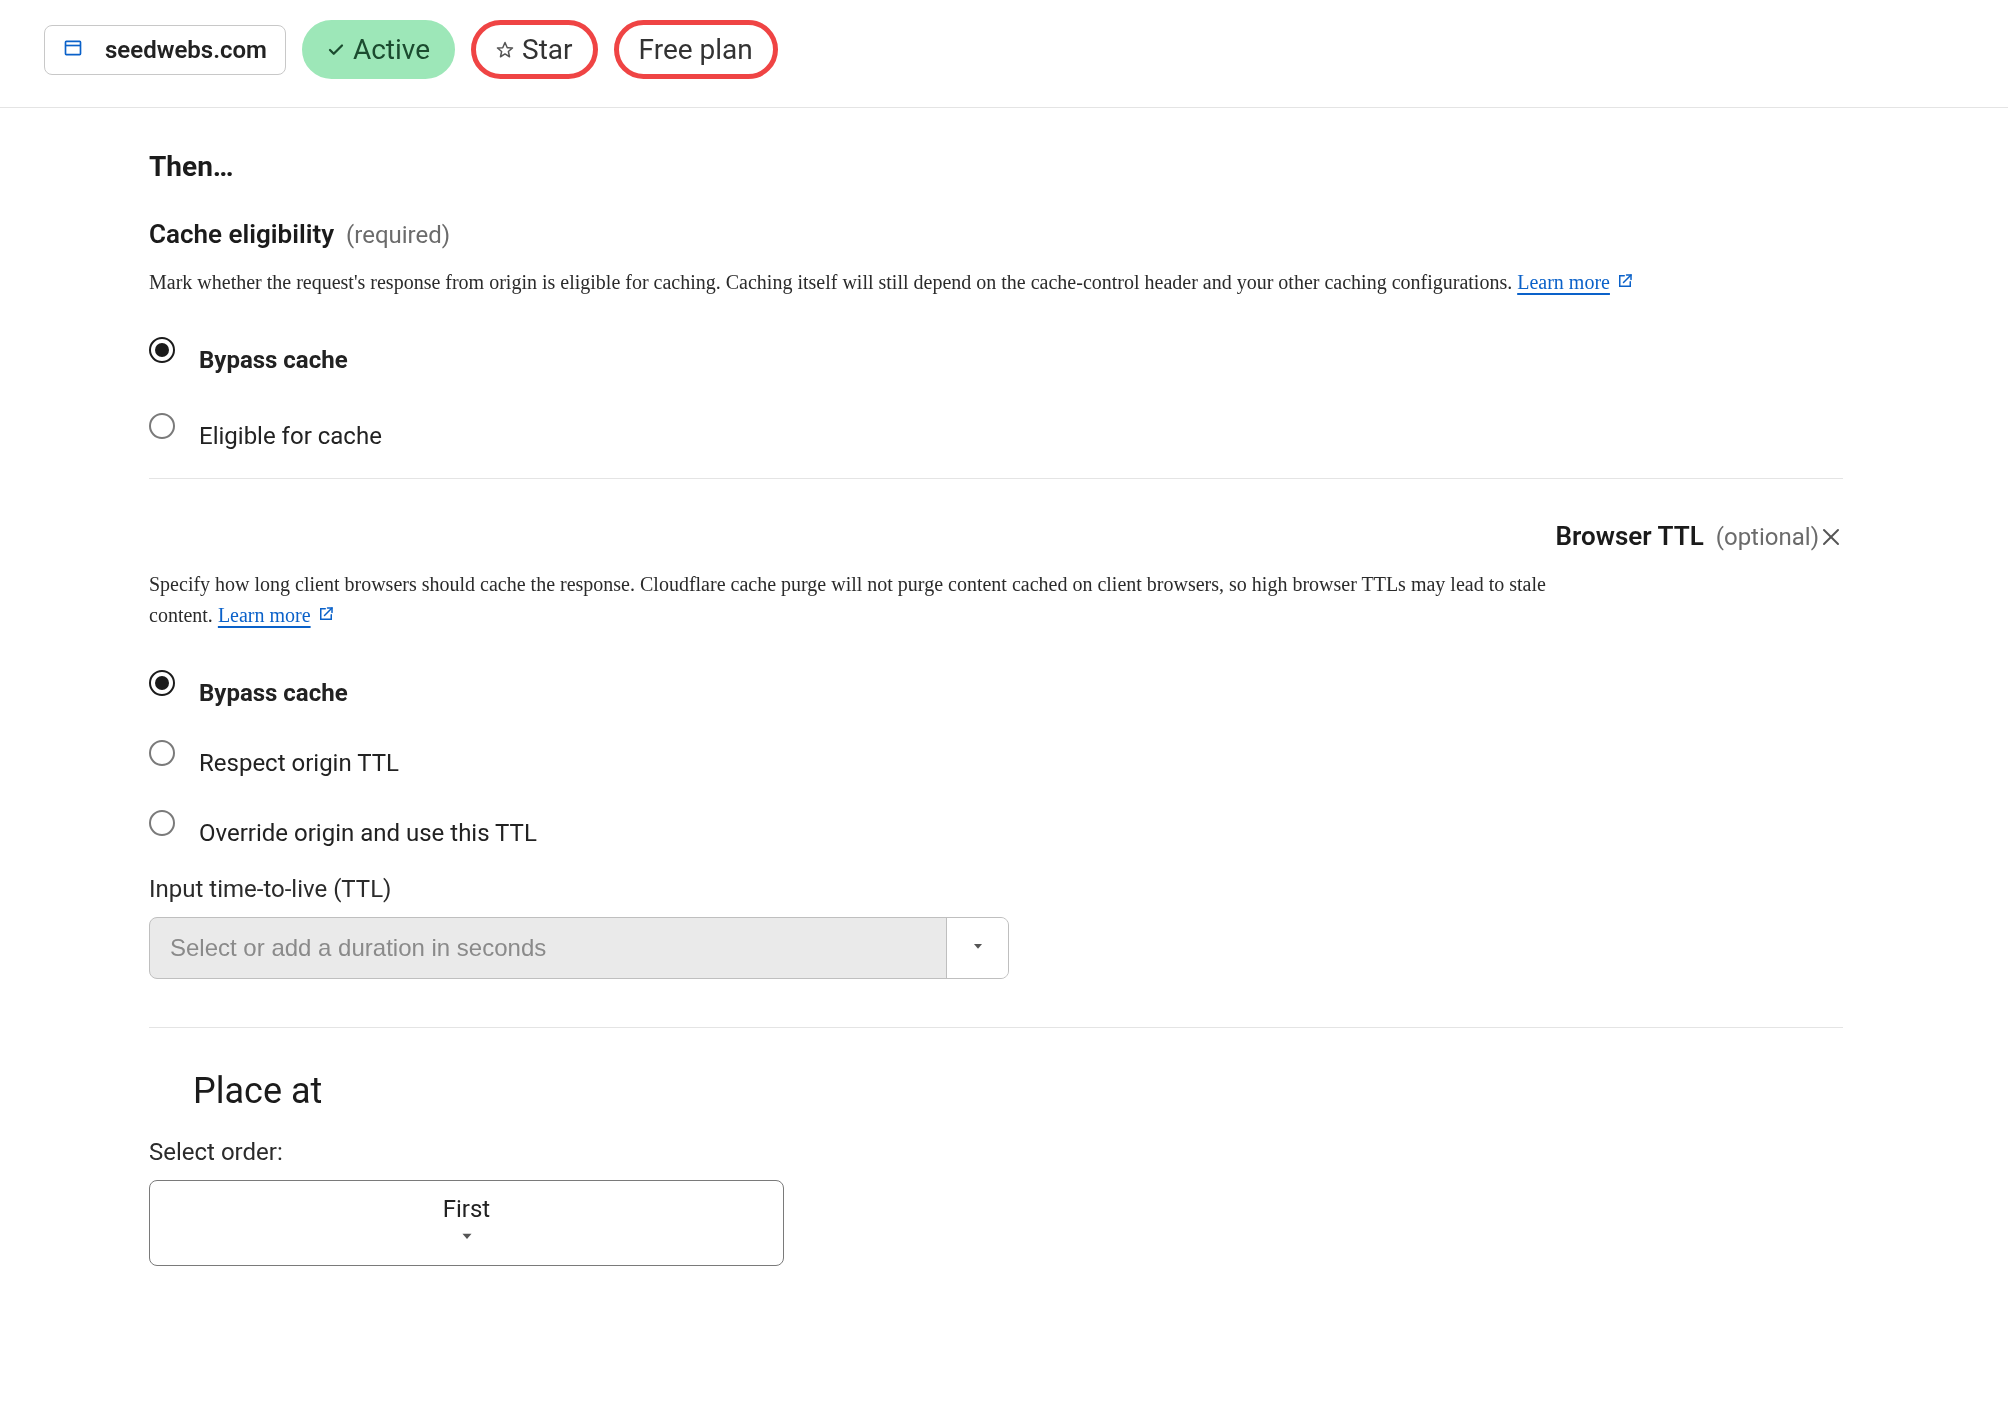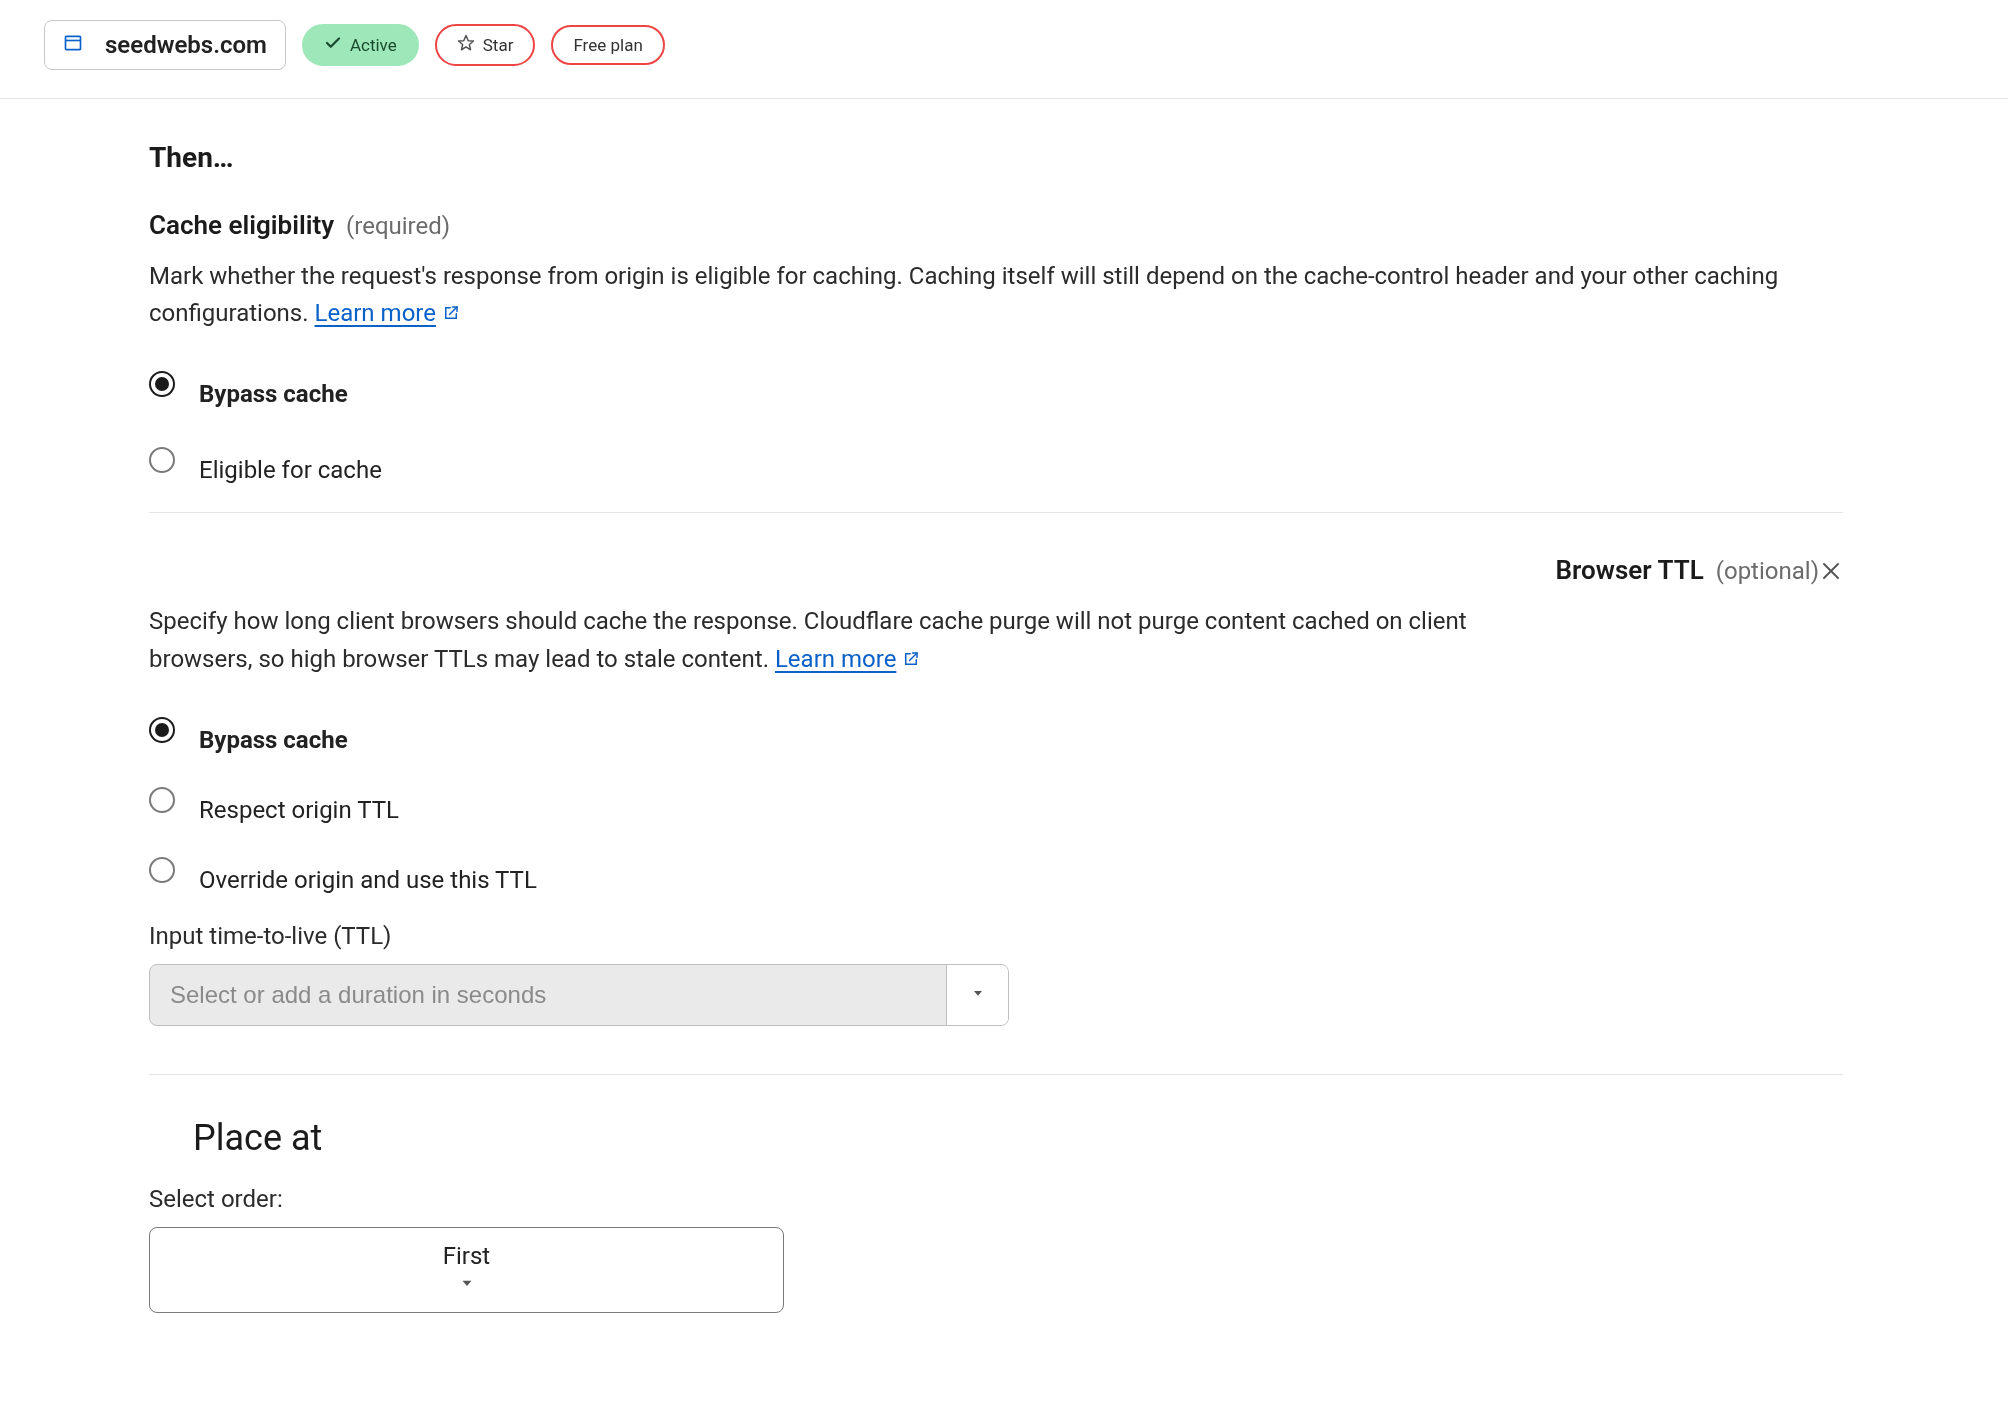--- a/index.html
+++ b/index.html
@@ -23,24 +23,24 @@
     font-weight: 600;
     color: #222;
     background: #fff;
   }
   .domain-pill svg { width: 20px; height: 20px; }
 
   .pill {
     display: inline-flex;
     align-items: center;
     gap: 8px;
-    border: 2px solid #ef4444;
+    border: 5px solid #ef4444;
     border-radius: 999px;
     padding: 8px 20px;
-    font-size: 17px;
+    font-size: 28px;
     color: #333;
     background: #fff;
   }
   .pill.active {
     background: #9de7b8;
     border-color: #9de7b8;
     color: #1b4b2f;
   }
   .pill svg { width: 18px; height: 18px; }
 
@@ -65,25 +65,26 @@
     align-items: baseline;
     gap: 12px;
     margin-bottom: 18px;
   }
   .section-title .req {
     font-weight: 400;
     color: #6b6b6b;
     font-size: 24px;
   }
   .desc {
-    font-size: 24px;
+    font-size: 20px;
     line-height: 1.55;
     color: #2b2b2b;
     margin-bottom: 28px;
     max-width: 100%;
+    font-family: Liberation Serif, serif;
   }
   .desc.narrow { max-width: 1400px; }
   a.learn {
     color: #0a61c9;
     text-decoration: underline;
     text-underline-offset: 4px;
   }
   a.learn svg {
     width: 18px; height: 18px;
     margin-left: 6px;

